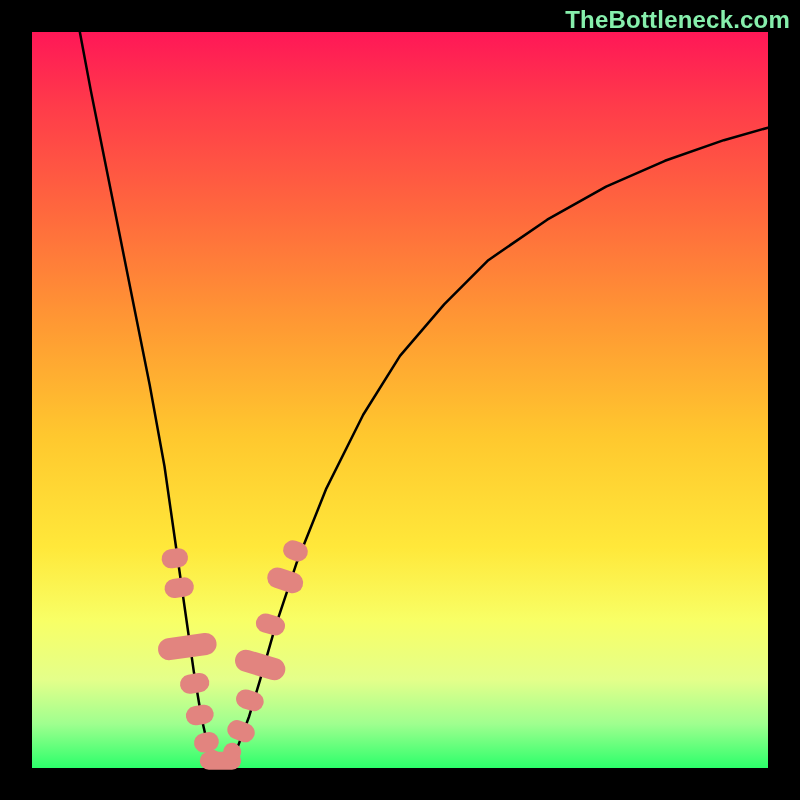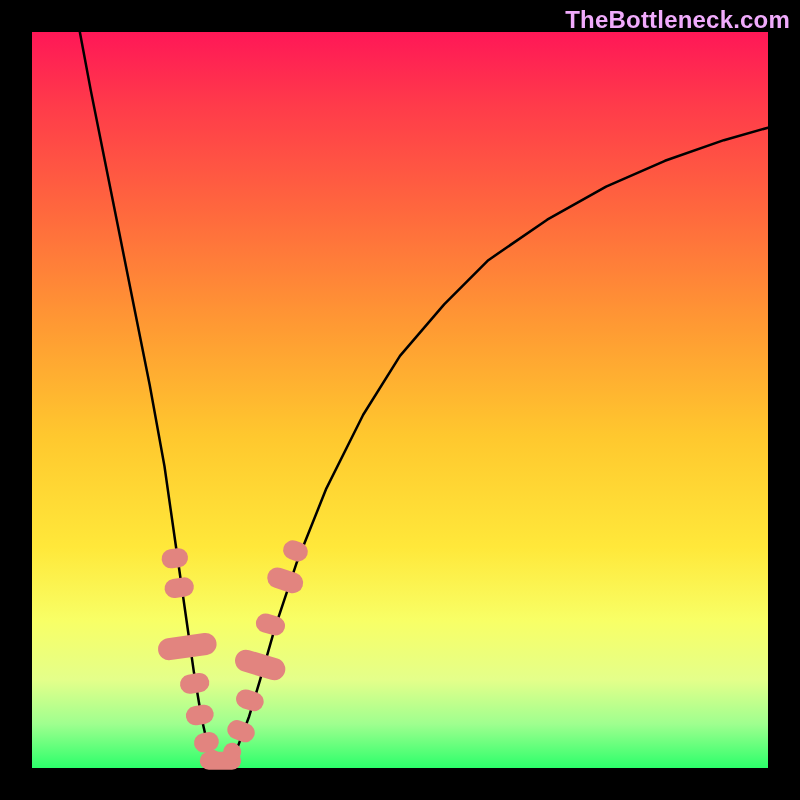--- a/index.html
+++ b/index.html
@@ -29,21 +29,21 @@
       #2cff6a 100%
     );
   }
   .watermark {
     position: absolute;
     top: 6px;
     right: 10px;
     font-family: Arial, Helvetica, sans-serif;
     font-size: 24px;
     font-weight: 600;
-    color: #f0abfc;
+    color: #86efac;
     letter-spacing: 0.2px;
     user-select: none;
   }
   svg {
     position: absolute;
     left: 0;
     top: 0;
   }
 </style>
 </head>

